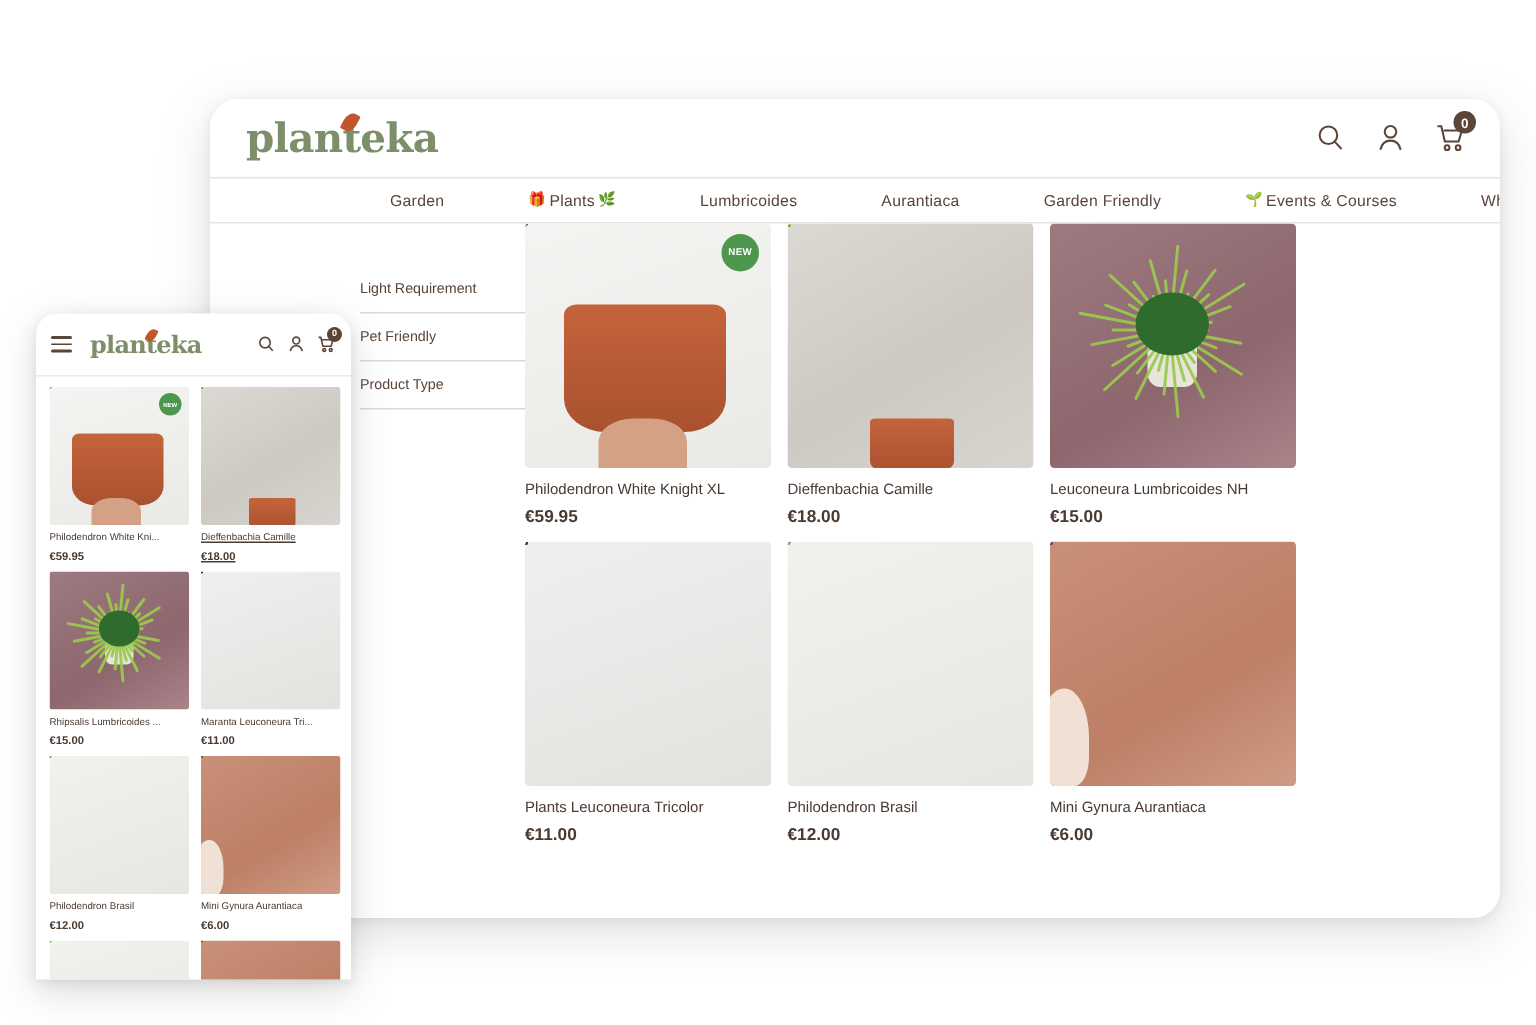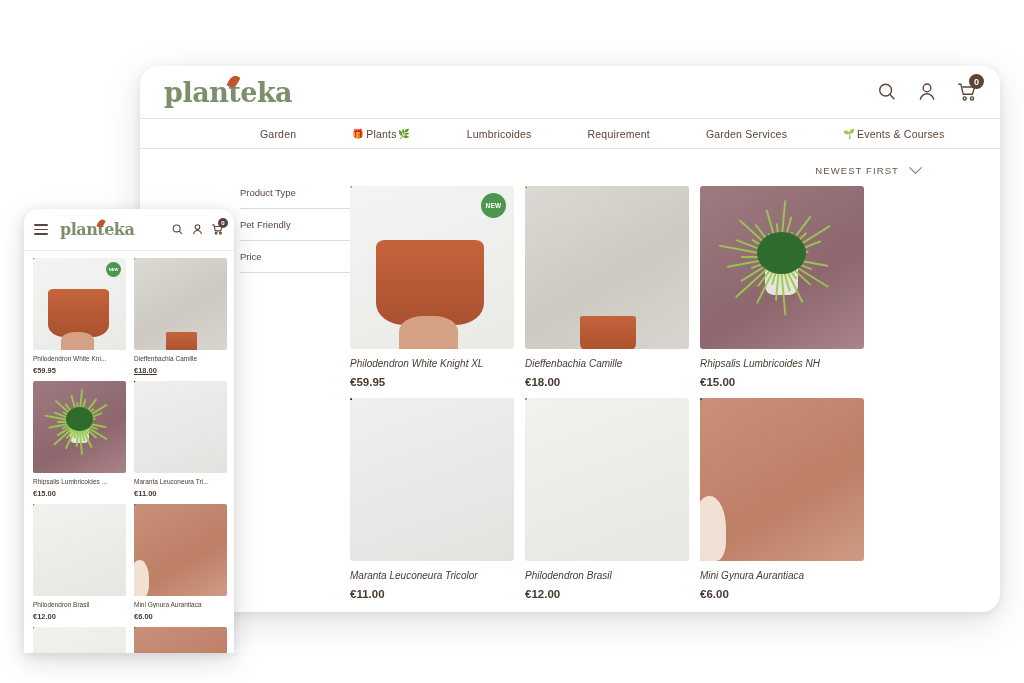--- a/index.html
+++ b/index.html
@@ -91,21 +91,21 @@
 
   .grid {
     display: grid;
     grid-template-columns: repeat(3, 164px);
     column-gap: 11px;
     row-gap: 10px;
     padding-left: 6px;
   }
   .pcard { width: 164px; cursor: pointer; }
   .pthumb { width: 164px; height: 163px; border-radius: 3px; position: relative; overflow: hidden; }
-  .pname { font-size: 10px; color: #4a3a31; margin-top: 9px; white-space: nowrap; overflow: hidden; text-overflow: ellipsis; font-style: italic; }
+  .pname { font-size: 10px; color: #4a3a31; margin-top: 9px; white-space: nowrap; overflow: hidden; text-overflow: ellipsis; }
   .pprice { font-size: 11.5px; color: #4a3a31; font-weight: 700; margin-top: 7px; }
   .new-badge {
     position: absolute; top: 7px; right: 8px;
     width: 25px; height: 25px; border-radius: 50%;
     background: #4d964d; color: #fff;
     font-size: 6.5px; font-weight: 700; letter-spacing: .3px;
     display: flex; align-items: center; justify-content: center;
   }
 
   
@@ -198,55 +198,51 @@
         </span>
         <span class="nav-item">
           <span class="emoji-ic">🎁</span>
           <span>Plants</span>
           <span class="emoji-ic">🌿</span>
         </span>
         <span class="nav-item">
           <span>Lumbricoides</span>
         </span>
         <span class="nav-item">
-          <span>Requirement</span>
+          <span>Aurantiaca</span>
         </span>
         <span class="nav-item">
-          <span>Garden Services</span>
+          <span>Garden Friendly</span>
         </span>
         <span class="nav-item">
           <span class="emoji-ic">🌱</span>
           <span>Events &amp; Courses</span>
         </span>
         <span class="nav-item">
           <span>Who are We?</span>
         </span>
       </div>
 
     <div class="dk-body">
       <aside class="dk-filters" id="dk-filters">
           <div class="filter-row">
-            <span class="filter-label">Product Type</span>
+            <span class="filter-label">Light Requirement</span>
             <span class="filter-plus">+</span>
           </div>
           <div class="filter-row">
             <span class="filter-label">Pet Friendly</span>
             <span class="filter-plus">+</span>
           </div>
           <div class="filter-row">
-            <span class="filter-label">Price</span>
+            <span class="filter-label">Product Type</span>
             <span class="filter-plus">+</span>
           </div>
         </aside>
 
       <section class="dk-main">
-        <div class="sortbar">
-          <span class="sort-label">NEWEST FIRST</span>
-          <span class="chev"></span>
-        </div>
         <div class="grid" id="dk-grid">
             <div class="pcard">
               <div class="pthumb">
                 <div class="art bg-white">
                   <div class="pot" style="left: 26.08px; top: 53.79px; width: 107.58px; height: 84.76px; border-radius: 8% 8% 26% 26%;"></div>
                   <div class="leaf" style="left: 0.08px; top: 0.06px; width: 0.3px; height: 0.2px; transform: rotate(-18deg); background: rgb(29, 66, 39); border-radius: 46% 8%;"></div>
                   <div class="leaf" style="left: 0.3px; top: 0.01px; width: 0.26px; height: 0.17px; transform: rotate(12deg); background: rgb(36, 82, 46); border-radius: 46% 8%;"></div>
                   <div class="leaf" style="left: 0.55px; top: 0.14px; width: 0.34px; height: 0.2px; transform: rotate(24deg); background: rgb(31, 74, 41); border-radius: 46% 8%;"></div>
                   <div class="leaf" style="left: 0.53px; top: 0.3px; width: 0.3px; height: 0.19px; transform: rotate(-8deg); background: rgb(242, 242, 238); border-radius: 46% 8%;"></div>
                   <div class="leaf" style="left: 0.66px; top: 0.42px; width: 0.28px; height: 0.2px; transform: rotate(16deg); background: rgb(38, 84, 48); border-radius: 46% 8%;"></div>
@@ -318,21 +314,21 @@
                   <div style="position: absolute; left: 79.87px; top: 70.09px; width: 42.38px; height: 2px; background: rgb(154, 201, 79); transform-origin: 0px 50%; transform: rotate(285.882deg); border-radius: 2px; opacity: 0.93;"></div>
                   <div style="position: absolute; left: 79.87px; top: 70.09px; width: 27.71px; height: 2px; background: rgb(154, 201, 79); transform-origin: 0px 50%; transform: rotate(296.471deg); border-radius: 2px; opacity: 0.93;"></div>
                   <div style="position: absolute; left: 79.87px; top: 70.09px; width: 50.53px; height: 2px; background: rgb(154, 201, 79); transform-origin: 0px 50%; transform: rotate(307.059deg); border-radius: 2px; opacity: 0.93;"></div>
                   <div style="position: absolute; left: 79.87px; top: 70.09px; width: 35.86px; height: 2px; background: rgb(154, 201, 79); transform-origin: 0px 50%; transform: rotate(317.647deg); border-radius: 2px; opacity: 0.93;"></div>
                   <div style="position: absolute; left: 79.87px; top: 70.09px; width: 58.68px; height: 2px; background: rgb(154, 201, 79); transform-origin: 0px 50%; transform: rotate(328.235deg); border-radius: 2px; opacity: 0.93;"></div>
                   <div style="position: absolute; left: 79.87px; top: 70.09px; width: 44.01px; height: 2px; background: rgb(154, 201, 79); transform-origin: 0px 50%; transform: rotate(338.824deg); border-radius: 2px; opacity: 0.93;"></div>
                   <div style="position: absolute; left: 79.87px; top: 70.09px; width: 29.34px; height: 2px; background: rgb(154, 201, 79); transform-origin: 0px 50%; transform: rotate(349.412deg); border-radius: 2px; opacity: 0.93;"></div>
                   <div style="position: absolute; left: 57.05px; top: 45.64px; width: 48.9px; height: 42.38px; background: rgb(47, 107, 44); border-radius: 50%;"></div>
                 </div>
               </div>
-              <div class="pname">Rhipsalis Lumbricoides NH</div>
+              <div class="pname">Leuconeura Lumbricoides NH</div>
               <div class="pprice">€15.00</div>
             </div>
             <div class="pcard">
               <div class="pthumb">
                 <div class="art bg-softwhite">
                   <div class="leaf" style="left: 0px; top: 0.02px; width: 0.32px; height: 0.2px; transform: rotate(-12deg); background: rgb(30, 59, 25); border-radius: 50% 10%;">
                     <div style="position: absolute; left: 10%; top: 42%; width: 80%; height: 14%; background: repeating-linear-gradient(90deg, rgb(215, 224, 106) 0px, rgb(215, 224, 106) 2px, transparent 2px, transparent 6px); border-radius: 4px;"></div>
                     <div style="position: absolute; left: 6%; top: 18%; width: 88%; height: 64%; background: repeating-linear-gradient(-22deg, rgb(122, 59, 44) 0px, rgb(122, 59, 44) 1px, transparent 1px, transparent 7px); opacity: 0.85; border-radius: 50% 10%;"></div>
                   </div>
                   <div class="leaf" style="left: 0.3px; top: 0px; width: 0.28px; height: 0.17px; transform: rotate(8deg); background: rgb(30, 59, 25); border-radius: 50% 10%;">
@@ -382,21 +378,21 @@
                   <div class="leaf" style="left: 0.18px; top: 0.8px; width: 0.28px; height: 0.2px; transform: rotate(-6deg); background: rgb(30, 59, 25); border-radius: 50% 10%;">
                     <div style="position: absolute; left: 10%; top: 42%; width: 80%; height: 14%; background: repeating-linear-gradient(90deg, rgb(215, 224, 106) 0px, rgb(215, 224, 106) 2px, transparent 2px, transparent 6px); border-radius: 4px;"></div>
                     <div style="position: absolute; left: 6%; top: 18%; width: 88%; height: 64%; background: repeating-linear-gradient(-22deg, rgb(122, 59, 44) 0px, rgb(122, 59, 44) 1px, transparent 1px, transparent 7px); opacity: 0.85; border-radius: 50% 10%;"></div>
                   </div>
                   <div class="leaf" style="left: 0.46px; top: 0.82px; width: 0.28px; height: 0.2px; transform: rotate(10deg); background: rgb(30, 59, 25); border-radius: 50% 10%;">
                     <div style="position: absolute; left: 10%; top: 42%; width: 80%; height: 14%; background: repeating-linear-gradient(90deg, rgb(215, 224, 106) 0px, rgb(215, 224, 106) 2px, transparent 2px, transparent 6px); border-radius: 4px;"></div>
                     <div style="position: absolute; left: 6%; top: 18%; width: 88%; height: 64%; background: repeating-linear-gradient(22deg, rgb(122, 59, 44) 0px, rgb(122, 59, 44) 1px, transparent 1px, transparent 7px); opacity: 0.85; border-radius: 50% 10%;"></div>
                   </div>
                 </div>
               </div>
-              <div class="pname">Maranta Leuconeura Tricolor</div>
+              <div class="pname">Plants Leuconeura Tricolor</div>
               <div class="pprice">€11.00</div>
             </div>
             <div class="pcard">
               <div class="pthumb">
                 <div class="art bg-greenwhite">
                   <div class="leaf" style="left: 0.04px; top: 0.02px; width: 0.3px; height: 0.19px; transform: rotate(-14deg); background: rgb(47, 107, 44); border-radius: 50% 10%;">
                     <div style="position: absolute; left: 14%; top: 38%; width: 70%; height: 22%; background: rgb(207, 224, 112); border-radius: 50% 10%; opacity: 0.85;"></div>
                   </div>
                   <div class="leaf" style="left: 0.34px; top: 0px; width: 0.28px; height: 0.17px; transform: rotate(10deg); background: rgb(122, 178, 60); border-radius: 50% 10%;">
                     <div style="position: absolute; left: 14%; top: 38%; width: 70%; height: 22%; background: rgb(207, 224, 112); border-radius: 50% 10%; opacity: 0.85;"></div>

